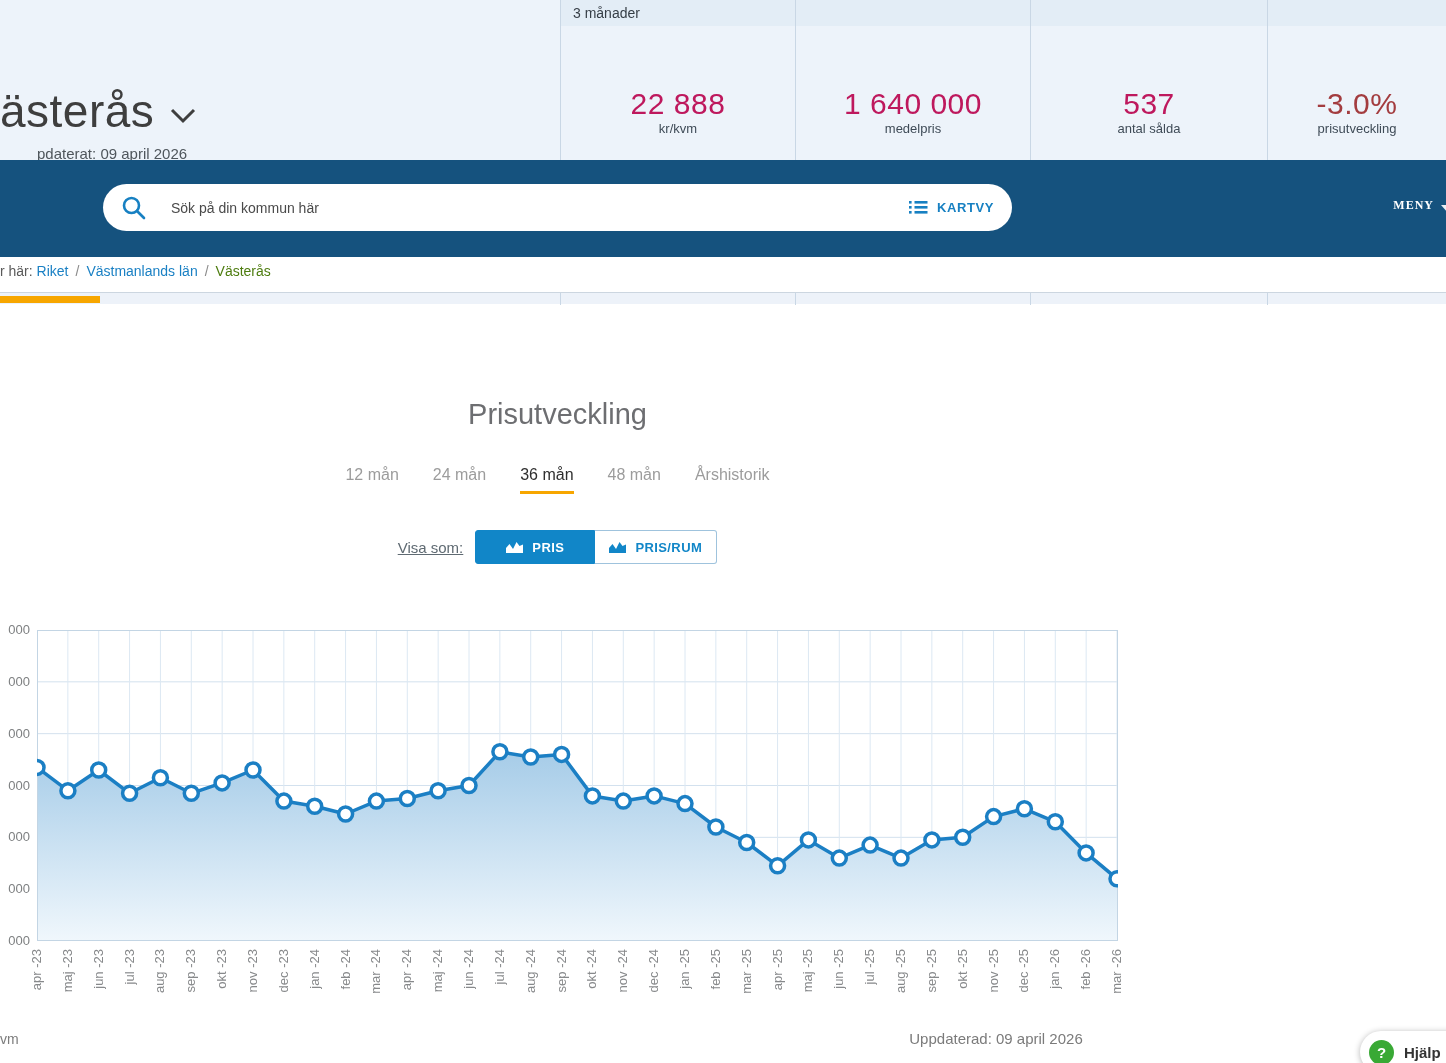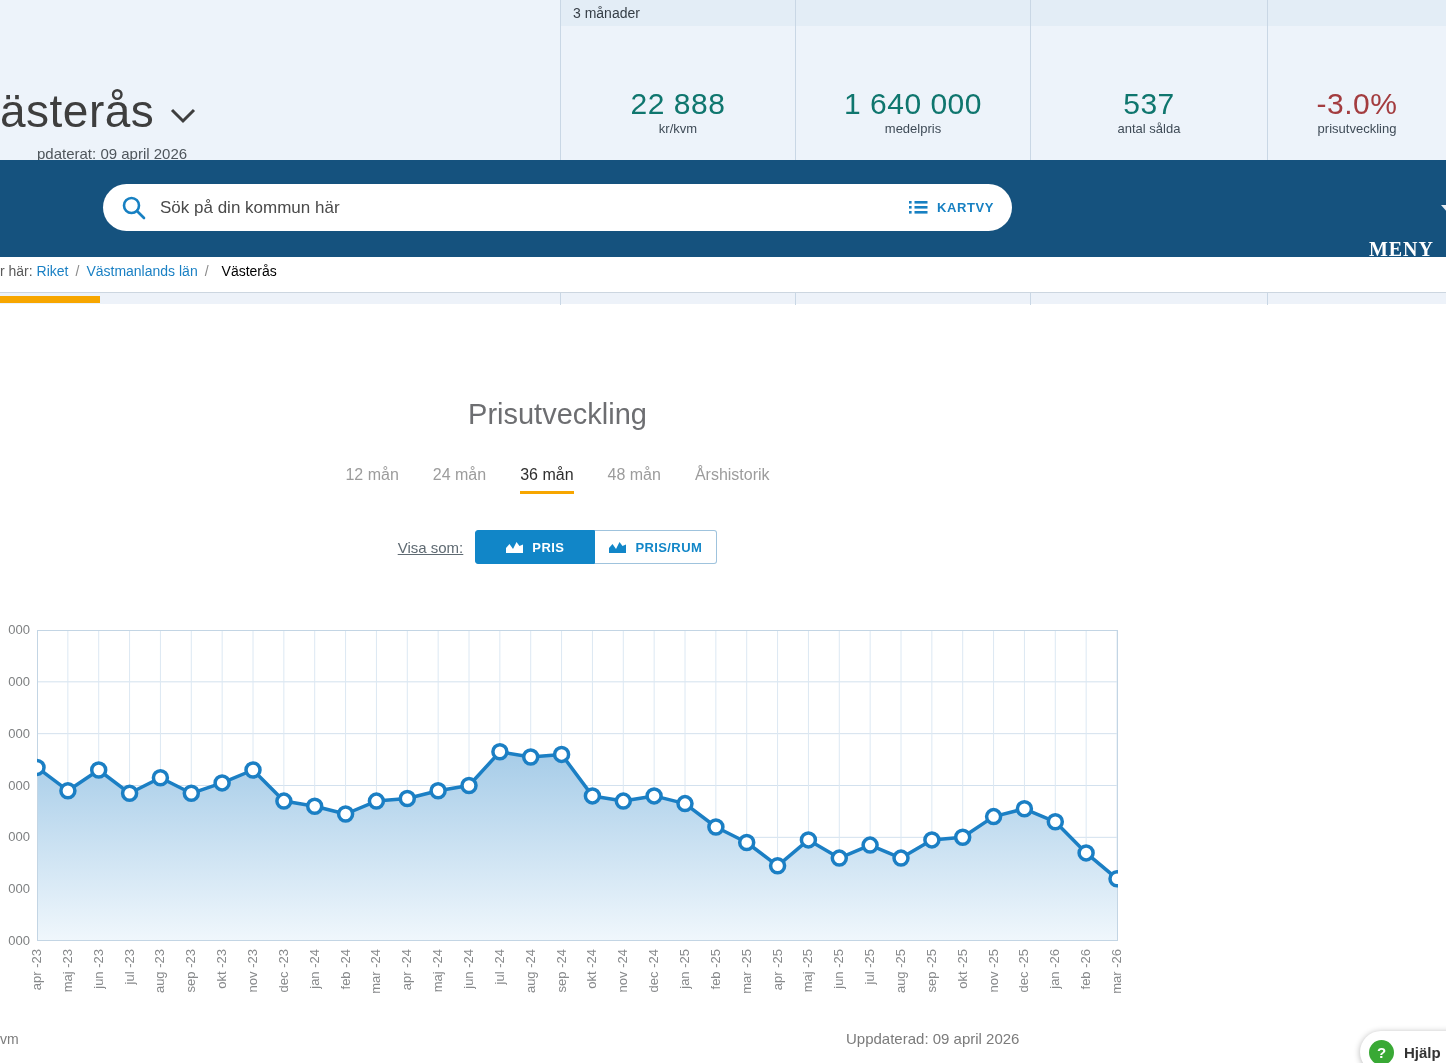--- a/index.html
+++ b/index.html
@@ -13,44 +13,44 @@
   .muni-title svg { margin-left:16px; margin-top:10px; }
   .muni-updated { position:absolute; left:0; top:145px; font-size:15px; color:#4f565c;margin-left:37px; }
 
   .stats-table { position:absolute; left:560px; top:0; width:886px; height:197px;
                  display:flex; border-bottom:1px solid #c9d7e5; }
   .stat-col { border-left:1px solid #c9d7e5; display:flex; flex-direction:column; }
   .stat-col:nth-child(1){ width:235px; } .stat-col:nth-child(2){ width:235px; }
   .stat-col:nth-child(3){ width:237px; } .stat-col:nth-child(4){ width:179px; }
   .stat-head { height:26px; background:#e3edf6; font-size:14px; color:#363e46; padding:5px 0 0 12px; }
   .stat-body { flex:1; display:flex; flex-direction:column; align-items:center; justify-content:center; }
-  .stat-value { font-size:30px; color:#0f766e; letter-spacing:.5px; }
+  .stat-value { font-size:30px; color:#be185d; letter-spacing:.5px; }
   .stat-value.negative { color:#a33c3f; }
   .stat-label { margin-top:0; font-size:13px; color:#3f4b57; }
 
   
   .navbar { position:absolute; left:0; top:160px; width:1446px; height:97px; background:#15527e; z-index:5; }
   .search-pill { position:absolute; left:103px; top:24px; width:909px; height:47px; background:#fff;
                  border-radius:24px; display:flex; align-items:center; padding:0 18px; }
-  .search-pill input { border:none; outline:none; flex:1; margin-left:13px; font-size:17px; color:#4a4a4a;
+  .search-pill input { border:none; outline:none; flex:1; margin-left:24px; font-size:14px; color:#4a4a4a;
                        font-family:"Liberation Sans", sans-serif; background:transparent; }
   .search-pill input::placeholder { color:#4a4a4a; opacity:1; }
   .kartvy { display:flex; align-items:center; cursor:pointer; }
   .kartvy .kartvy-label { margin-left:9px; font-size:13px; font-weight:bold; color:#1780c2; letter-spacing:.6px; }
   .meny { position:absolute; right:12px; top:38px; font-family:"Liberation Serif", serif; font-weight:bold;
-          font-size:20px; color:#fff; letter-spacing:1px; cursor:pointer;margin-top:40px; }
+          font-size:12px; color:#fff; letter-spacing:1px; cursor:pointer; }
   .meny-caret { position:absolute; left:1441px; top:45px; width:0; height:0;
                 border-left:6px solid transparent; border-right:6px solid transparent;
                 border-top:7px solid #e8eef4; }
 
   
   .breadcrumb { position:absolute; left:0; top:263px; font-size:14px; color:#5a5a5a; }
   .breadcrumb a { color:#1a80c4; text-decoration:none; cursor:pointer;text-align:center; }
   .breadcrumb .sep { color:#8a8a8a; margin:0 7px; }
-  .breadcrumb .current { color:#000000;margin-left:6px; }
+  .breadcrumb .current { color:#4d7c0f; }
 
   
   .cut-band { position:absolute; left:0; top:292px; width:1446px; height:12px;
               background:#edf2f9; border-top:1px solid #ccd6e0; }
   .cut-band .vline { position:absolute; top:0; width:1px; height:12px; background:#c9d7e5; }
   .cut-band .orange-bar { position:absolute; left:0; top:3px; width:100px; height:7px; background:#f7a600; }
 
   
   .chart-title { position:absolute; left:0; top:398px; width:1115px; text-align:center;
                  font-size:29px; color:#6d6e71; }
@@ -69,21 +69,21 @@
   .toggle-btn.inactive { width:122px; background:#fff; color:#1186c8; border:1px solid #9fc3dd;
                          border-left:none; border-radius:0 3px 3px 0; }
 
   .chart-area { position:absolute; left:0; top:0; }
   #plot-svg { position:absolute; left:37px; top:630px; }
   .y-label { position:absolute; left:0; width:30px; text-align:right; font-size:13px; color:#7e8082; }
   .x-label { position:absolute; width:60px; height:14px; line-height:14px; text-align:right;
              font-size:13px; color:#87898b; transform:rotate(-90deg); transform-origin:top right;
              white-space:nowrap; }
   .chart-unit { position:absolute; left:0; top:1031px; font-size:14px; color:#7c7c7c; }
-  .chart-updated { position:absolute; left:846px; top:1030px; width:300px; text-align:left;
+  .chart-updated { position:absolute; left:846px; top:1030px; width:300px; text-align:center;
                    font-size:15px; color:#7b7b7b; }
 
   
   .help-pill { position:absolute; left:1360px; top:1031px; width:140px; height:42px; background:#fff;
                border-radius:21px; box-shadow:0 1px 6px rgba(0,0,0,.3); display:flex; align-items:center;
                padding-left:9px; cursor:pointer; z-index:9; }
   .help-q { width:25px; height:25px; border-radius:50%; background:#39a935; color:#fff; font-weight:bold;
             font-size:15px; display:flex; align-items:center; justify-content:center; }
   .help-label { margin-left:10px; font-size:15px; font-weight:bold; color:#333; }
 </style>

